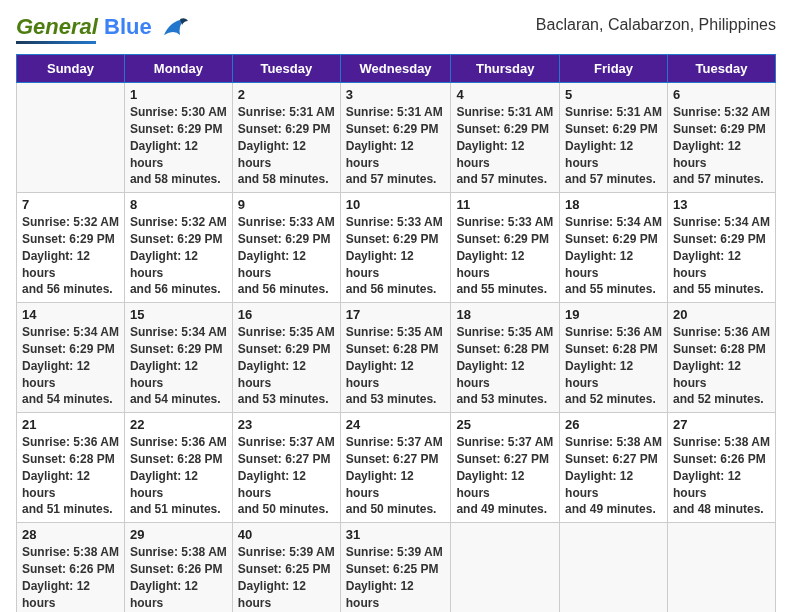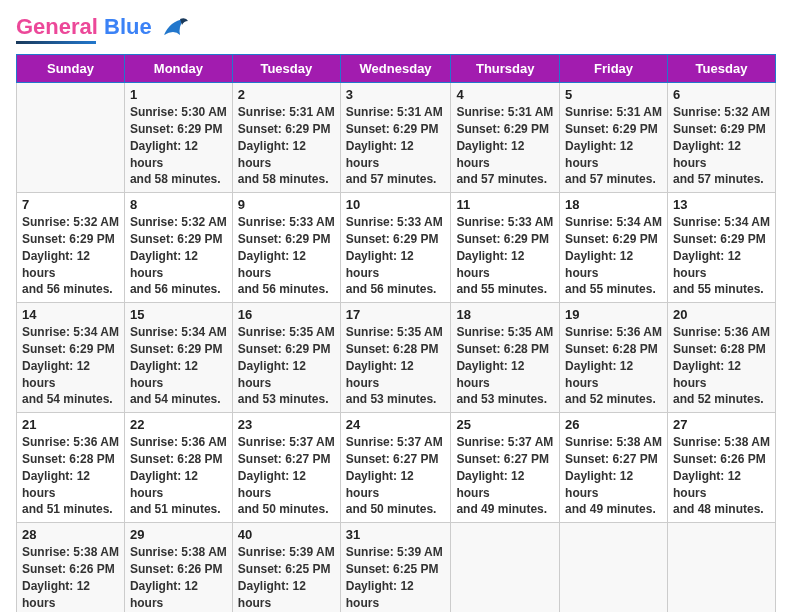--- a/index.html
+++ b/index.html
@@ -45,21 +45,21 @@
     .subtitle {
       font-size: 16px;
       color: #333;
     }
     table {
       width: 100%;
       border-collapse: collapse;
       font-size: 11px;
     }
     thead tr th {
-      background: #a21caf;
+      background: #4c1d95;
       color: #fff;
       padding: 6px 4px;
       font-size: 13px;
       font-weight: bold;
       border: 1px solid #2277cc;
     }
     tbody tr {
       vertical-align: top;
     }
     tbody tr td {
@@ -87,32 +87,33 @@
       font-weight: bold;
     }
   </style>
 </head>
 <body>
 
 <div class="header-area">
   <div class="logo">
     <div style="display:flex;align-items:center;">
       <span class="logo-text">
-        <span style="color:#ec4899;">General</span>
+        <span style="color:#4d7c0f;font-style:italic;">General</span>
         <span style="color:#3b82f6;">Blue</span>
         
         <svg width="28" height="22" viewBox="0 0 28 22" style="vertical-align:middle;margin-left:2px;">
           <path d="M4 18 Q10 4 24 2 Q18 10 20 18 Q14 12 4 18Z" fill="#2277cc"></path>
           <path d="M20 2 Q26 0 28 4 Q24 4 22 8Z" fill="#1a3a5c"></path>
         </svg>
       </span>
     </div>
     <div class="logo-line"></div>
   </div>
   <div class="title-area">
+    <div class="subtitle">Baclaran, Calabarzon, Philippines</div>
   </div>
 </div>
 
 <table>
   <thead>
     <tr>
     <th>Sunday</th>
         <th>Monday</th>
         <th>Tuesday</th>
         <th>Wednesday</th>

